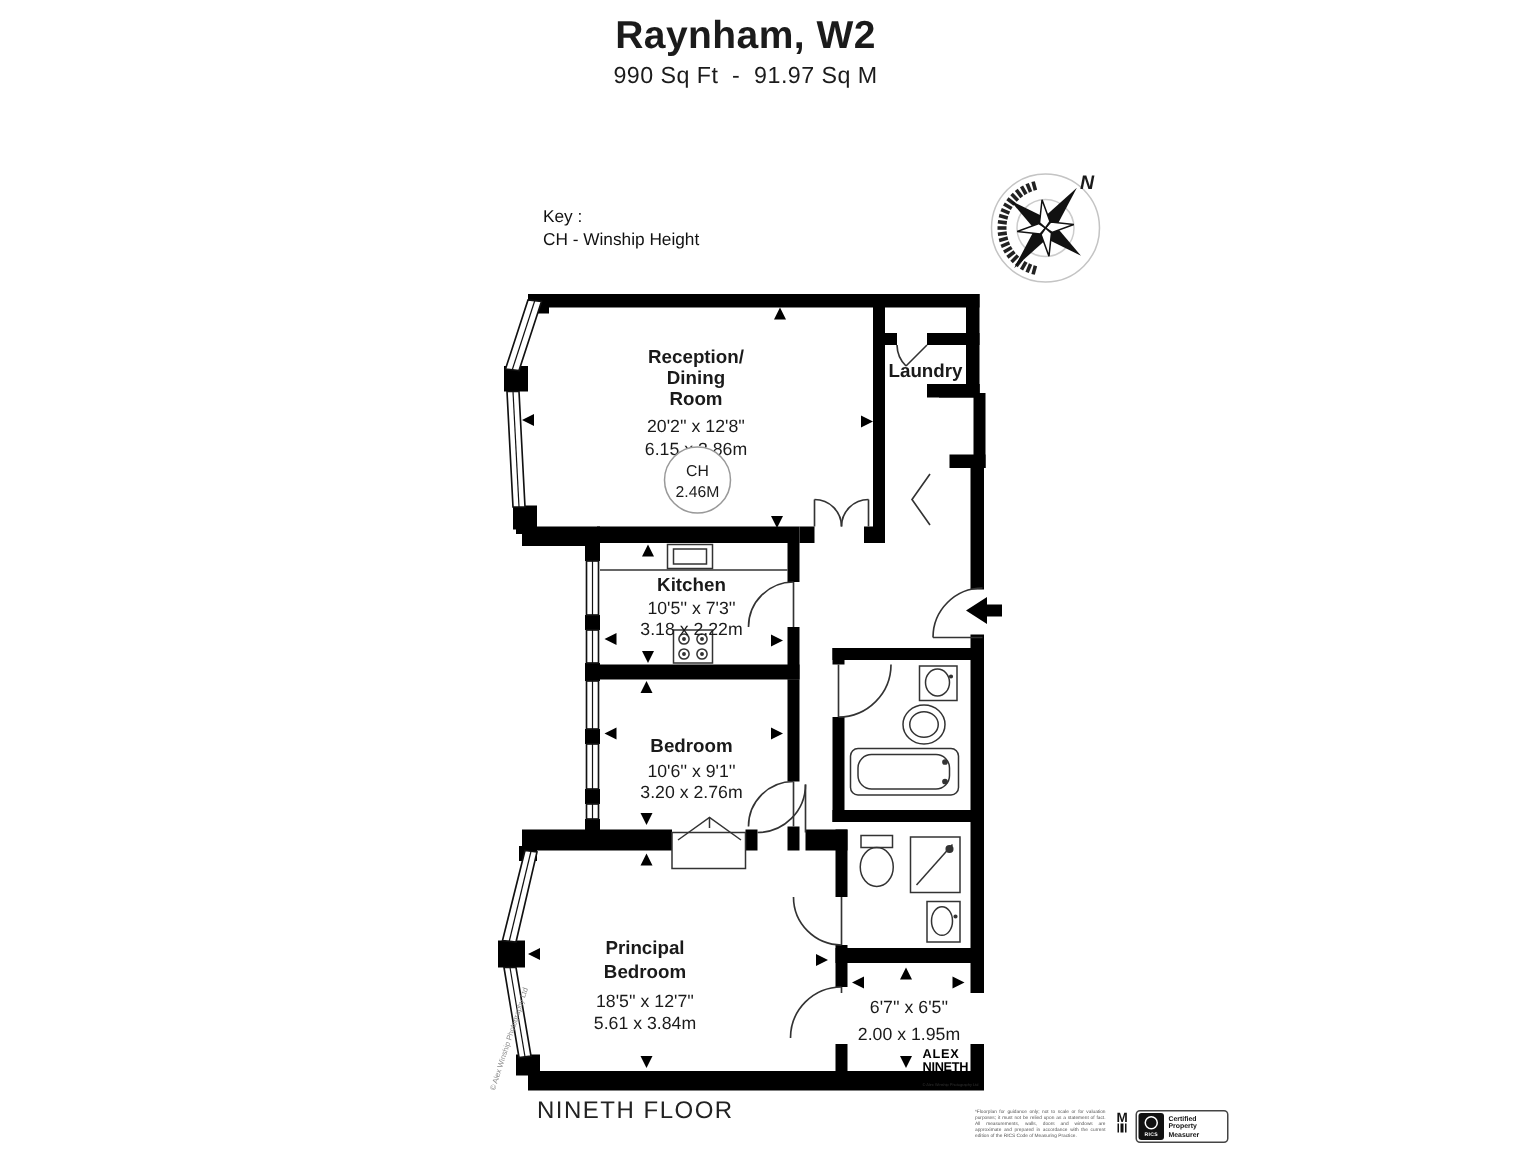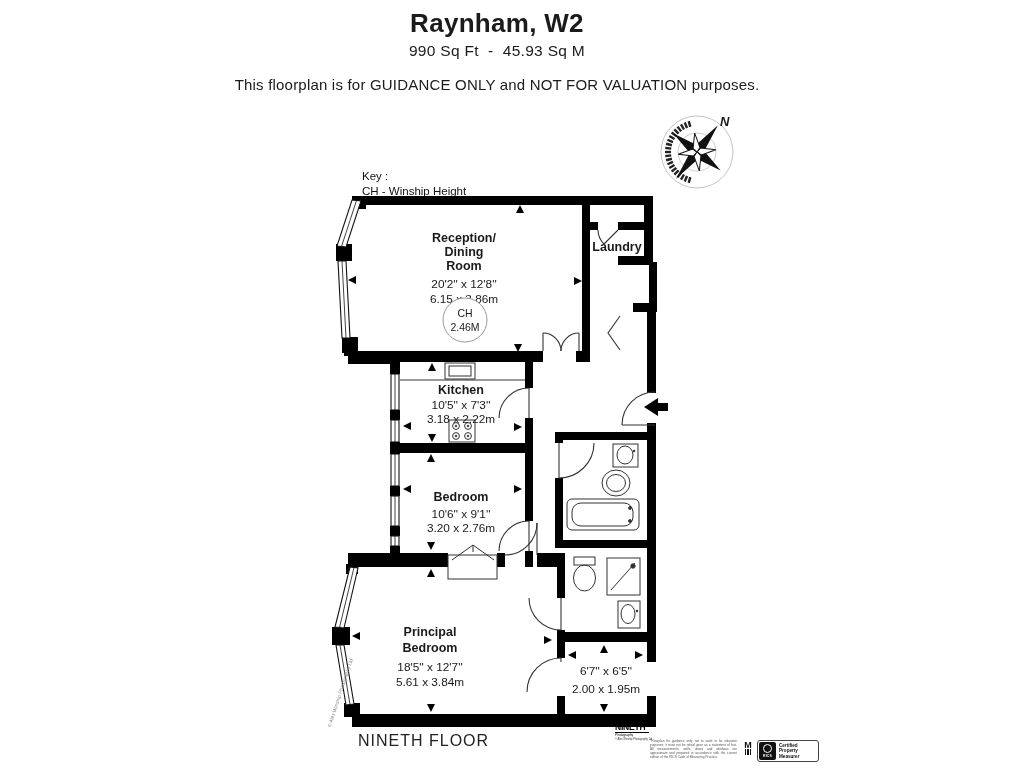--- a/index.html
+++ b/index.html
@@ -6,28 +6,28 @@
   .page{position:relative;width:828px;height:768px;background:#ffffff;overflow:hidden;
         font-family:"Liberation Sans","DejaVu Sans",sans-serif;color:#1b1b1b;}
   .abs{position:absolute;}
   
   .hdr{left:0;top:0;width:994px;text-align:center;}
   .title{font-size:26px;font-weight:bold;letter-spacing:.3px;margin-top:8px;}
   .sub{font-size:15.5px;margin-top:7px;white-space:pre;letter-spacing:.4px;}
   .area{font-size:15.5px;margin-top:3px;white-space:pre;letter-spacing:.3px;}
   .guidance{font-size:15px;margin-top:16px;letter-spacing:.2px;}
   
-  .key{left:362px;top:169px;font-size:11.5px;line-height:15px;color:#111;}
+  .key{left:362px;top:138px;font-size:11.5px;line-height:15px;color:#111;}
   
   .floor{left:358px;top:732px;font-size:16px;letter-spacing:1px;color:#222;}
   
   .wm{left:326px;top:726px;font-size:5px;color:#888;transform:rotate(-72deg);
       transform-origin:left top;white-space:nowrap;}
   
-  .aw{left:615px;top:714px;width:34px;color:#000;line-height:1;}
+  .aw{left:615px;top:698px;width:34px;color:#000;line-height:1;}
   .aw .l1{font-size:8.5px;font-weight:bold;letter-spacing:.5px;}
   .aw .l2{font-size:8.5px;font-weight:bold;letter-spacing:-0.2px;}
   .aw .l3{font-size:3.2px;margin-top:1px;border-top:.5px solid #000;padding-top:.5px;}
   .aw .l4{font-size:2.6px;margin-top:2px;color:#333;white-space:nowrap;}
   .disc{left:650px;top:740px;width:87px;font-size:3.2px;line-height:3.9px;color:#555;
         text-align:justify;}
   .mlogo{left:741px;top:741px;width:14px;text-align:center;color:#111;}
   .mlogo .m{font-size:9px;font-weight:bold;line-height:8px;}
   .mlogo .bars{display:flex;justify-content:center;gap:1px;}
   .mlogo .bars i{display:block;width:1.5px;height:6px;background:#111;}
@@ -43,22 +43,21 @@
   svg .rdims{font-size:11.8px;}
   svg .chtxt{font-size:10.5px;}
 </style>
 </head>
 <body>
 
 <div class="page">
 
   <div class="abs hdr">
     <div class="title">Raynham, W2</div>
-    <div class="area">990 Sq Ft  -  45.93 Sq M</div>
-    <div class="guidance">This floorplan is for GUIDANCE ONLY and NOT FOR VALUATION purposes.</div>
+    <div class="area">990 Sq Ft  -  91.97 Sq M</div>
   </div>
 
   <div class="abs key">
     <div>Key :</div>
     <div>CH - Winship Height</div>
   </div>
 
   <svg class="abs" style="left:650px;top:106px;" width="96" height="92" viewBox="0 0 96 92">
     <circle cx="47" cy="46" r="36" fill="none" stroke="#c4c4c4" stroke-width="1"></circle>
     <circle cx="47" cy="46" r="19" fill="none" stroke="#cccccc" stroke-width="1"></circle>

